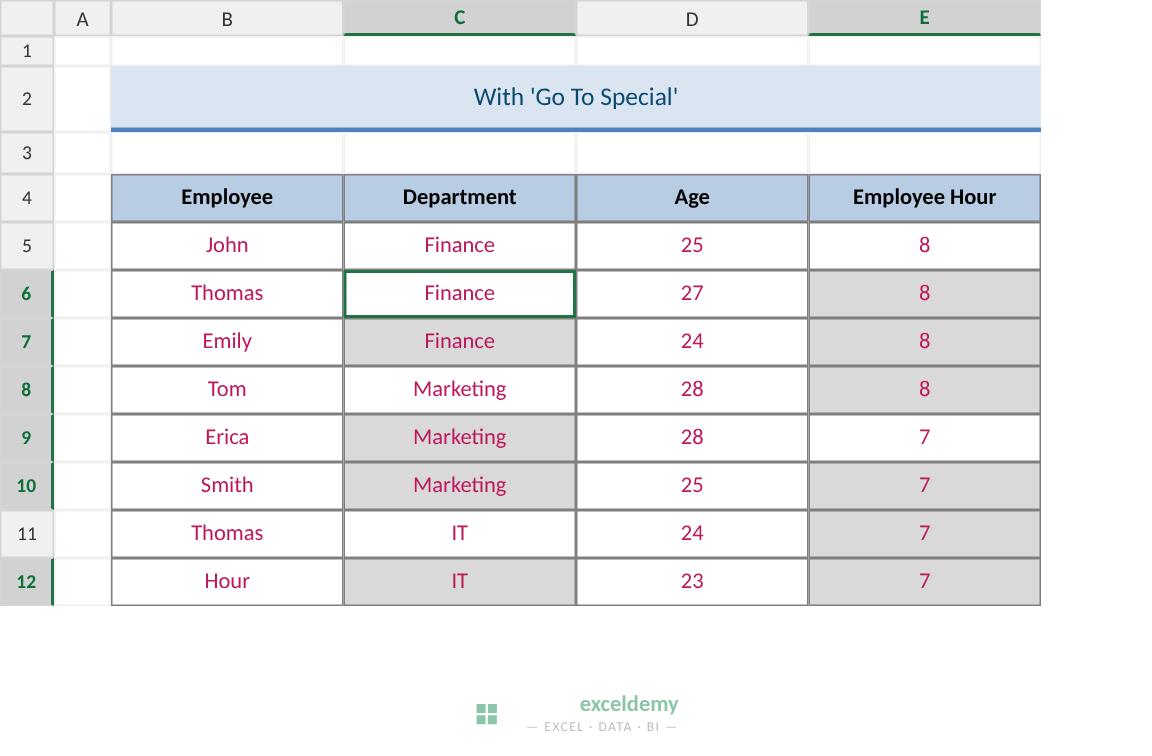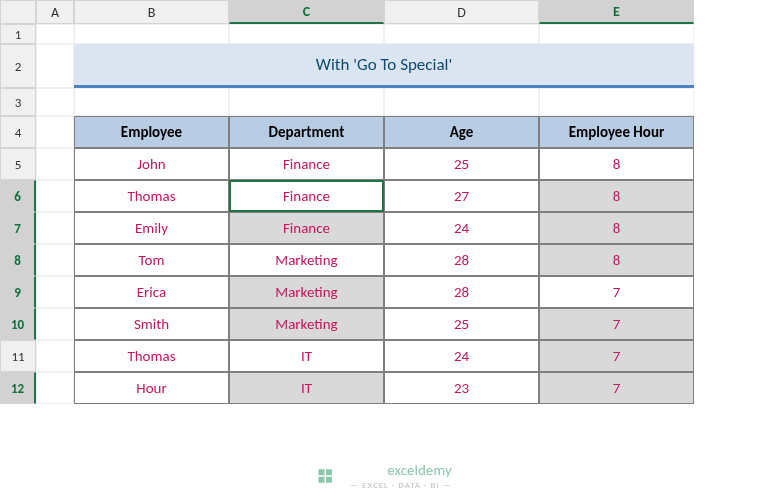--- a/index.html
+++ b/index.html
@@ -89,21 +89,21 @@
       left: 50%;
       transform: translateX(-50%);
       display: flex;
       align-items: center;
       gap: 6px;
       opacity: 0.55;
       font-size: 13px;
       color: #2e7d5a;
     }
     .watermark svg { width: 18px; height: 18px; }
-    .watermark .name { color: #2e9666; font-weight: 400; font-size: 15px; margin-left: 47px; }
+    .watermark .name { color: #2e9666; font-weight: 700; font-size: 15px; margin-left: 47px; }
     .watermark .tag { font-size: 9px; letter-spacing: 1px; color: #888; text-align: right; }
   </style>
 </head>
 <body>
 
 <div class="grid">
   <div class="corner"></div>
   <div class="col-header">A</div>
   <div class="col-header">B</div>
   <div class="col-header selected">C</div>

